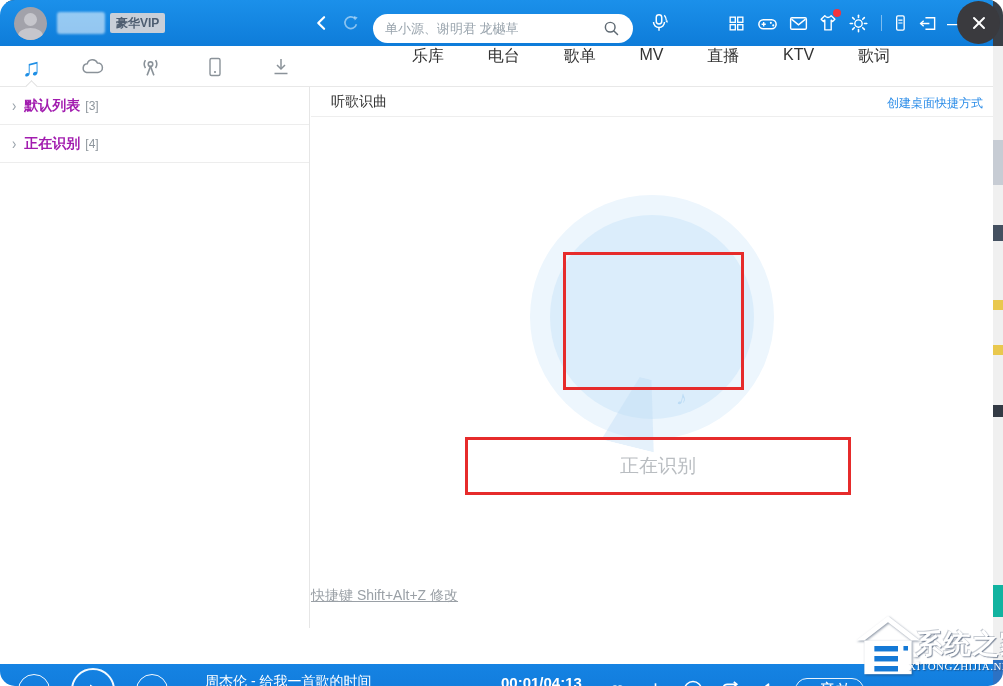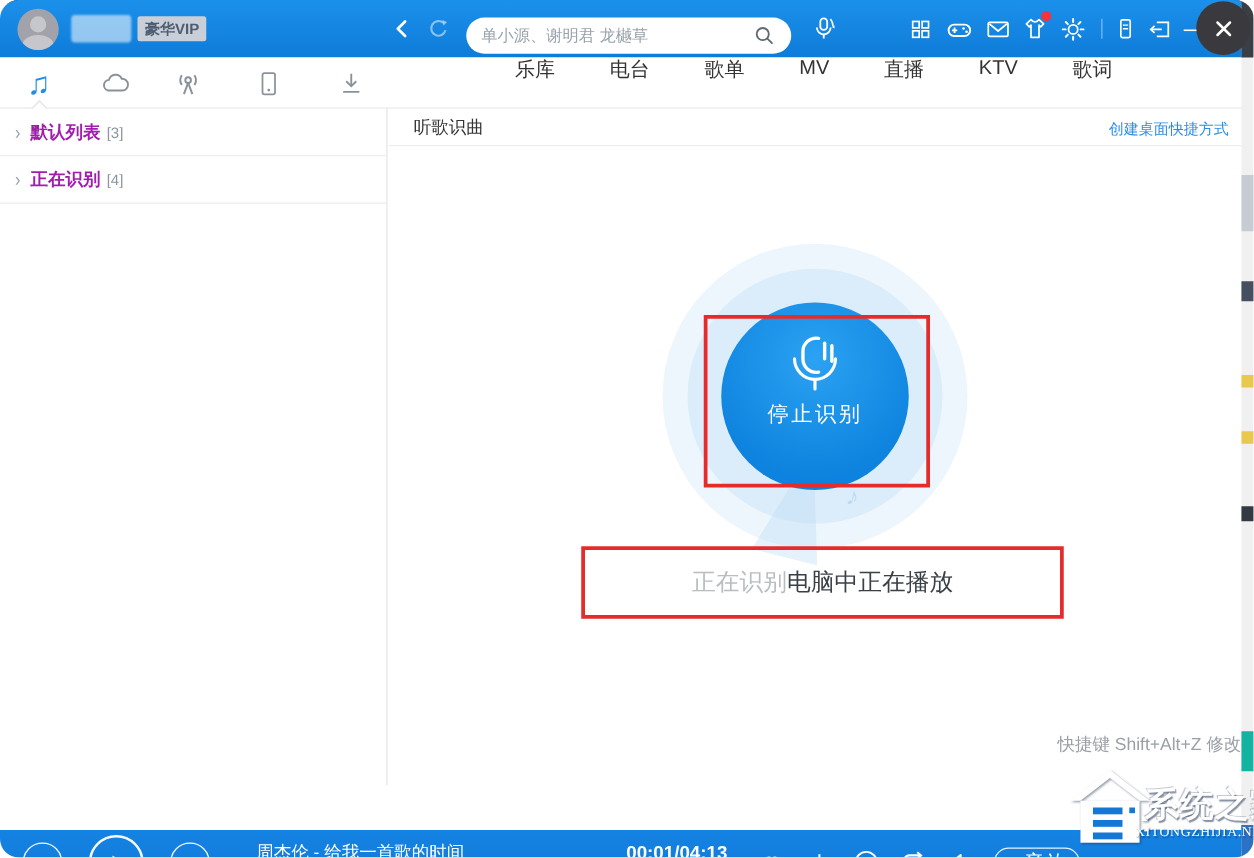--- a/index.html
+++ b/index.html
@@ -74,21 +74,21 @@
 
   .red-rect { position:absolute; border:3px solid #e62b2b; z-index:4; pointer-events:none; }
   .red-rect.btn-rect { left:252px; top:165px; width:181px; height:138px; }
   .red-rect.txt-rect { left:154px; top:350px; width:386px; height:58px; }
 
   .status-line { position:absolute; left:154px; top:350px; width:386px; height:58px; display:flex;
     align-items:center; justify-content:center; font-size:19px; white-space:nowrap; }
   .status-line .dim { color:#b9bdc1; }
   .status-line .strong { color:#3b4047; }
 
-  .hotkey { position:absolute; left:0; top:500px; width:100%; text-align:right; font-size:14px; color:#9aa0a6; }
+  .hotkey { position:absolute; left:0; top:500px; width:100%; text-align:left; font-size:14px; color:#9aa0a6;text-decoration:underline; }
   .hotkey .modify { cursor:pointer; }
 
   
   .playerbar { position:absolute; left:0; top:664px; width:993px; height:53px;
     background:linear-gradient(180deg,#1583e3,#0f76d6); }
   .ctl { position:absolute; border:1.5px solid rgba(255,255,255,.95); border-radius:50%;
     display:flex; align-items:center; justify-content:center; cursor:pointer; }
   .ctl.prev { left:18px; top:10px; width:32px; height:32px; }
   .ctl.play { left:71px; top:4px; width:44px; height:44px; border-width:2px; }
   .ctl.next { left:136px; top:10px; width:32px; height:32px; }
@@ -304,36 +304,25 @@
       <span class="page-title">听歌识曲</span>
       <span class="shortcut-link">创建桌面快捷方式</span>
     </div>
 
     <div class="ripple-outer">
       <div class="ripple-mid"></div>
     </div>
     <div class="beam"></div>
     <span class="float-note">♪</span>
 
-    <div class="stop-btn">
-      <svg width="54" height="54" viewBox="0 0 56 56">
-        <path d="M31 9 A11 11 0 0 0 18 20 V26 A11 11 0 0 0 31 37" fill="none" stroke="#fff" stroke-width="2.8" stroke-linecap="round"></path>
-        <line x1="36" y1="13" x2="36" y2="26" stroke="#fff" stroke-width="2.8" stroke-linecap="round"></line>
-        <line x1="42" y1="15" x2="42" y2="28" stroke="#fff" stroke-width="2.8" stroke-linecap="round"></line>
-        <path d="M11 26 a17 17 0 0 0 34 0" fill="none" stroke="#fff" stroke-width="2.6" stroke-linecap="round"></path>
-        <line x1="28" y1="43.5" x2="28" y2="51" stroke="#fff" stroke-width="2.6" stroke-linecap="round"></line>
-      </svg>
-      <span class="stop-label">停止识别</span>
-    </div>
 
     <div class="red-rect btn-rect"></div>
 
     <div class="status-line">
       <span class="dim">正在识别</span>
-        <span class="strong">电脑中正在播放</span>
     </div>
     <div class="red-rect txt-rect"></div>
 
     <div class="hotkey">
       <span>快捷键  Shift+Alt+Z </span><span class="modify">修改</span>
     </div>
   </div>
 
   <div class="playerbar">
     <div class="ctl prev">

